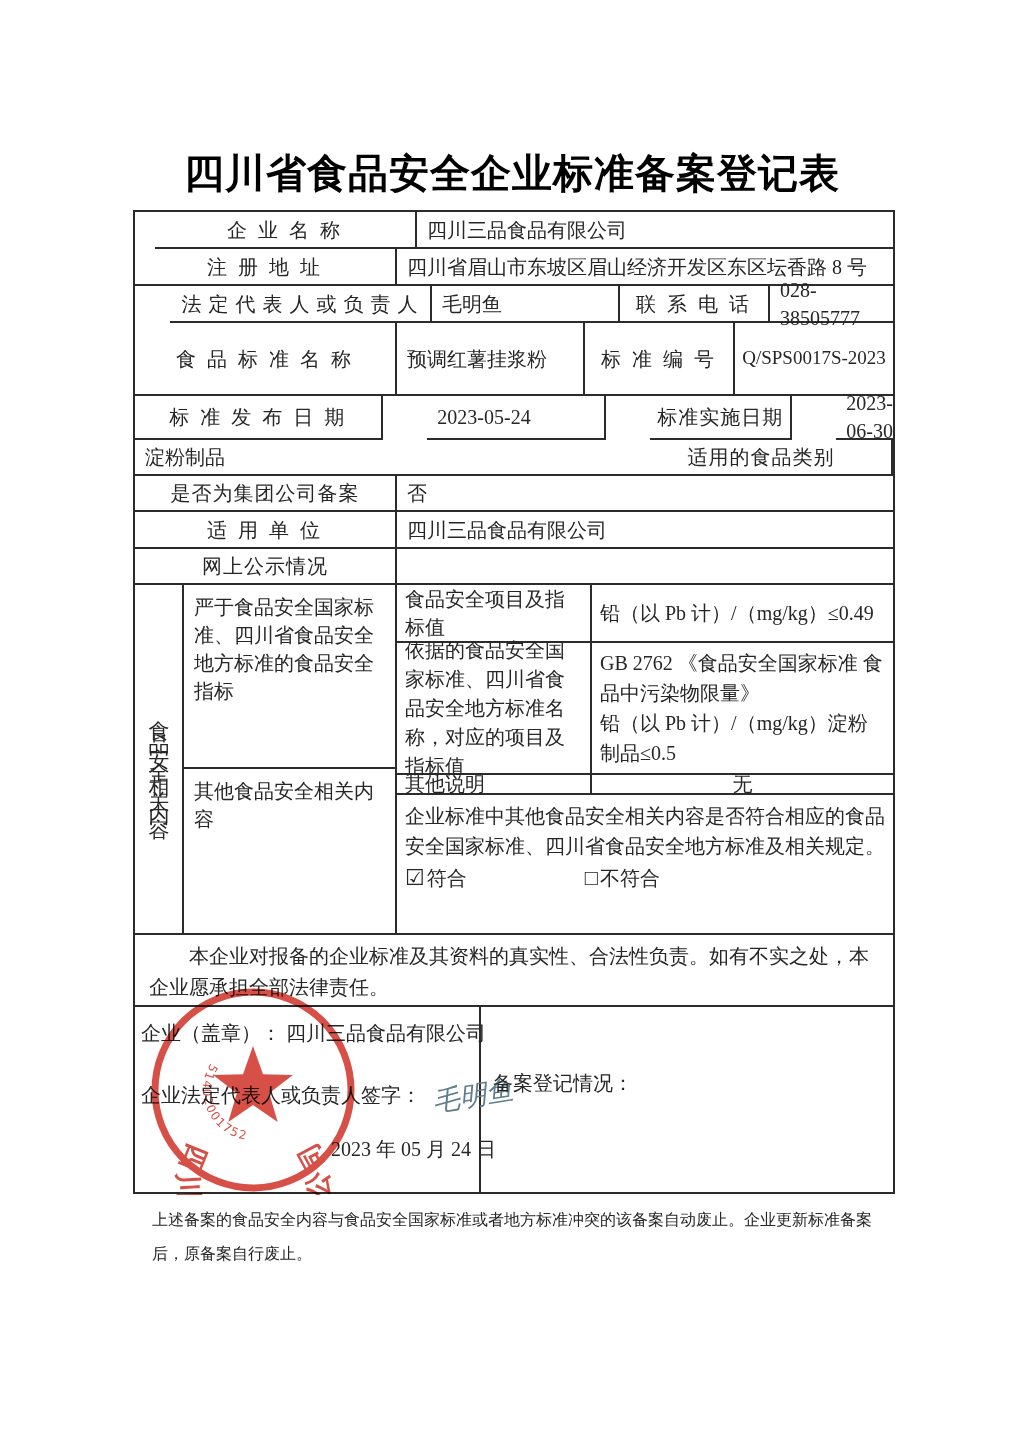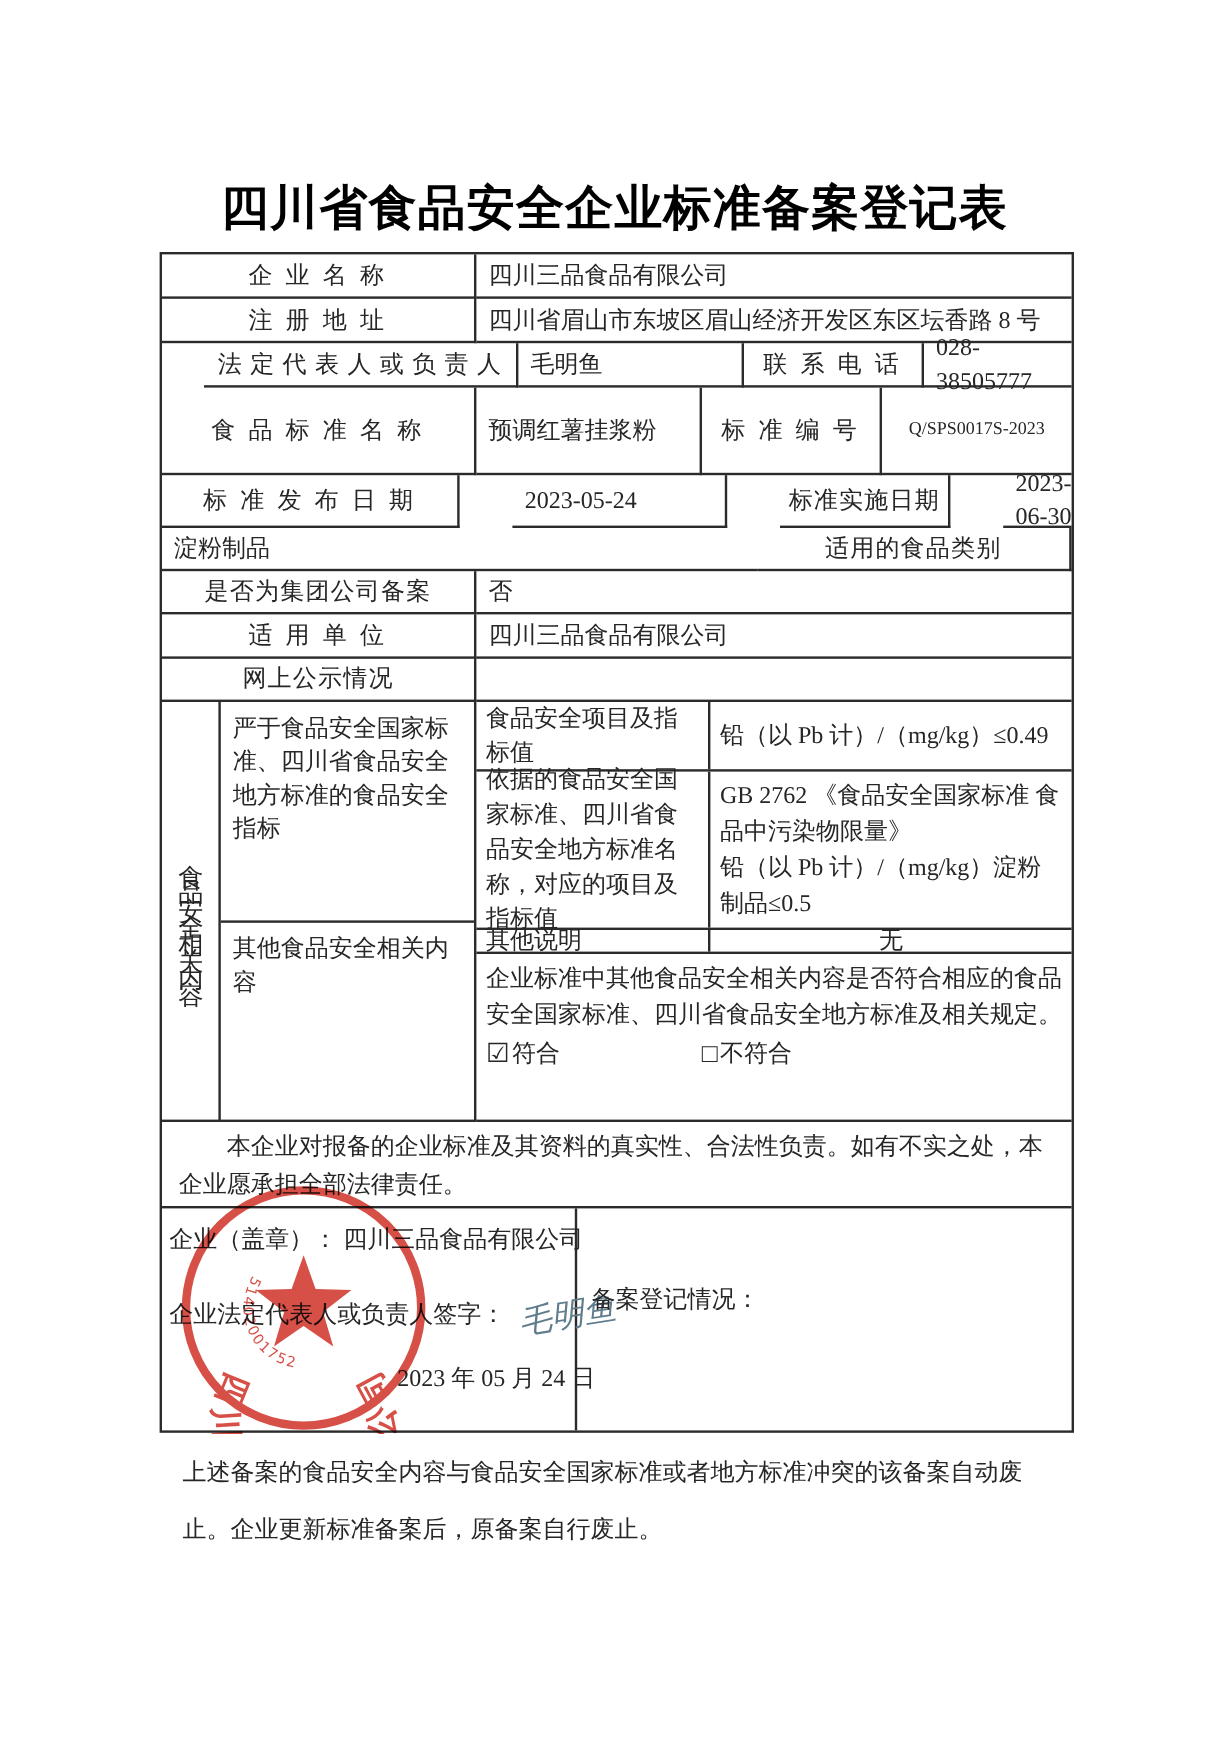--- a/index.html
+++ b/index.html
@@ -38,21 +38,21 @@
     writing-mode:vertical-lr;text-orientation:upright;
     letter-spacing:14px;font-size:21px;line-height:1;
   }
   .colB{width:213px;display:flex;flex-direction:column;box-sizing:border-box;}
   .colB .cell{box-sizing:border-box;padding:8px 10px;display:flex;align-items:flex-start;}
   .colRest{flex:1;display:flex;flex-direction:column;box-sizing:border-box;}
   .subrow{display:flex;box-sizing:border-box;}
   .w-c{width:195px;}
   .sub-lbl{padding:4px 8px;align-items:center;}
   .sub-val{flex:1;padding:4px 8px;align-items:center;}
-  .mono-num{font-size:15px;letter-spacing:0px;}
+  .mono-num{font-size:19px;letter-spacing:0px;}
   .basis-val{flex-direction:column;align-items:flex-start;justify-content:center;line-height:30px;}
   .q-cell{flex:1;flex-direction:column;align-items:stretch;justify-content:flex-start;padding:6px 8px;line-height:30px;}
   .check-line{display:flex;gap:118px;margin-top:2px;}
   .check-item{display:flex;align-items:center;}
   .check-icon{font-size:22px;margin-right:2px;}
   .decl{
     display:block;padding:6px 14px 6px 14px;line-height:31px;font-size:20px;
     text-indent:2em;
   }
   
@@ -67,33 +67,33 @@
     transform:rotate(-9deg) translateY(3px);
   }
   .reg-label{position:absolute;left:12px;top:62px;}
   
   .seal{
     position:absolute;left:148px;top:985px;width:210px;height:210px;
     opacity:0.88;mix-blend-mode:multiply;pointer-events:none;
   }
   .footer-note{
     position:absolute;left:152px;top:1203px;width:728px;
-    font-size:20px;line-height:48px;
+    font-size:16px;line-height:34px;
   }
 </style>
 </head>
 <body>
 
 <div class="sheet">
 
   <div class="doc-title">四川省食品安全企业标准备案登记表</div>
 
   <div class="tbl">
 
-    <div class="tr" style="height:37px;">
+    <div class="tr" style="height:37px;margin-left:20px;">
       <div class="td w-label lbl bdr bdb">企 业 名 称</div>
       <div class="td wide val bdb">四川三品食品有限公司</div>
     </div>
 
     <div class="tr" style="height:37px;">
       <div class="td w-label lbl bdr bdb">注 册 地 址</div>
       <div class="td wide val bdb">四川省眉山市东坡区眉山经济开发区东区坛香路 8 号</div>
     </div>
 
     <div class="tr" style="height:37px;padding-left:35px;">

